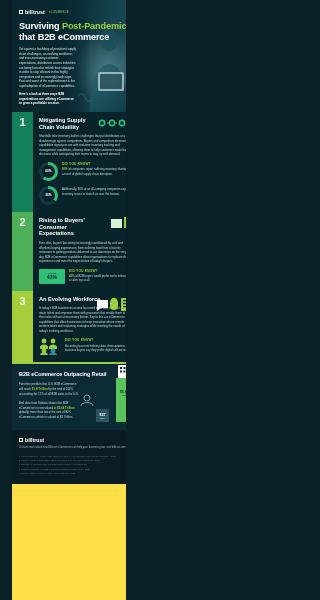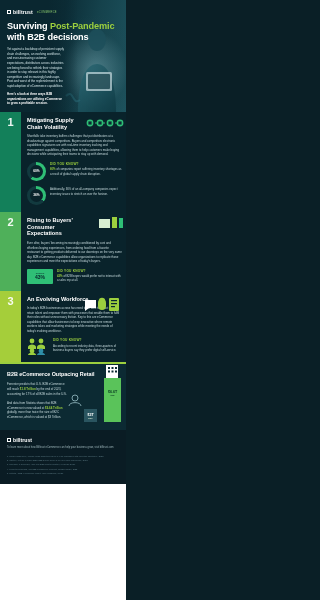--- a/index.html
+++ b/index.html
@@ -2,21 +2,21 @@
 <html><head>
 <meta charset="utf-8">
 <style>
   * { box-sizing: border-box; margin: 0; padding: 0; }
   html, body {
     width: 126px; height: 600px;
     background: #0a1f26;
     font-family: "Liberation Sans", sans-serif;
     overflow: hidden;
   }
-  .page { position: relative; width: 126px; height: 600px; background: #ffffff; }
+  .page { position: relative; width: 126px; height: 600px; background: #fde047; margin-left: 12px; }
 
   
   .hero {
     position: relative; height: 112px; overflow: hidden;
     background:
       radial-gradient(ellipse 60px 70px at 95px 70px, rgba(120,170,180,.55) 0%, rgba(30,70,80,.2) 55%, rgba(9,35,43,0) 80%),
       linear-gradient(100deg, #0b2a33 0%, #0c2e38 46%, #15424c 70%, #1d535e 100%);
   }
   .hero-photo {
     position: absolute; right: 0; top: 18px; width: 62px; height: 94px;
@@ -139,21 +139,21 @@
     <div class="hero-grad-left"></div>
 
     <div class="logo-row">
       <span class="logo-mark"></span>
       <span class="logo-text">billtrust</span>
       <span class="logo-sub">eCOMMERCE</span>
     </div>
 
     <div class="hero-title">
       <span>Surviving </span><span class="hl">Post-Pandemic</span><br>
-      <span>with B2B decisions</span>
+      <span>that B2B eCommerce</span>
     </div>
 
     <div class="hero-body">Yet against a backdrop of persistent supply chain challenges, an evolving workforce, and ever-increasing customer expectations, distributors across industries are being forced to rethink their strategies in order to stay relevant in this highly competitive and increasingly landscape. Post and worst of the replenishment is the rapid adoption of eCommerce capabilities.</div>
     <div class="hero-body2">Here's a look at three ways B2B organizations are utilizing eCommerce to grow a profitable session.</div>
   </div>
 
   <div class="section s1">
     <div class="strip">
       <div class="strip-num">1</div>
     </div>

